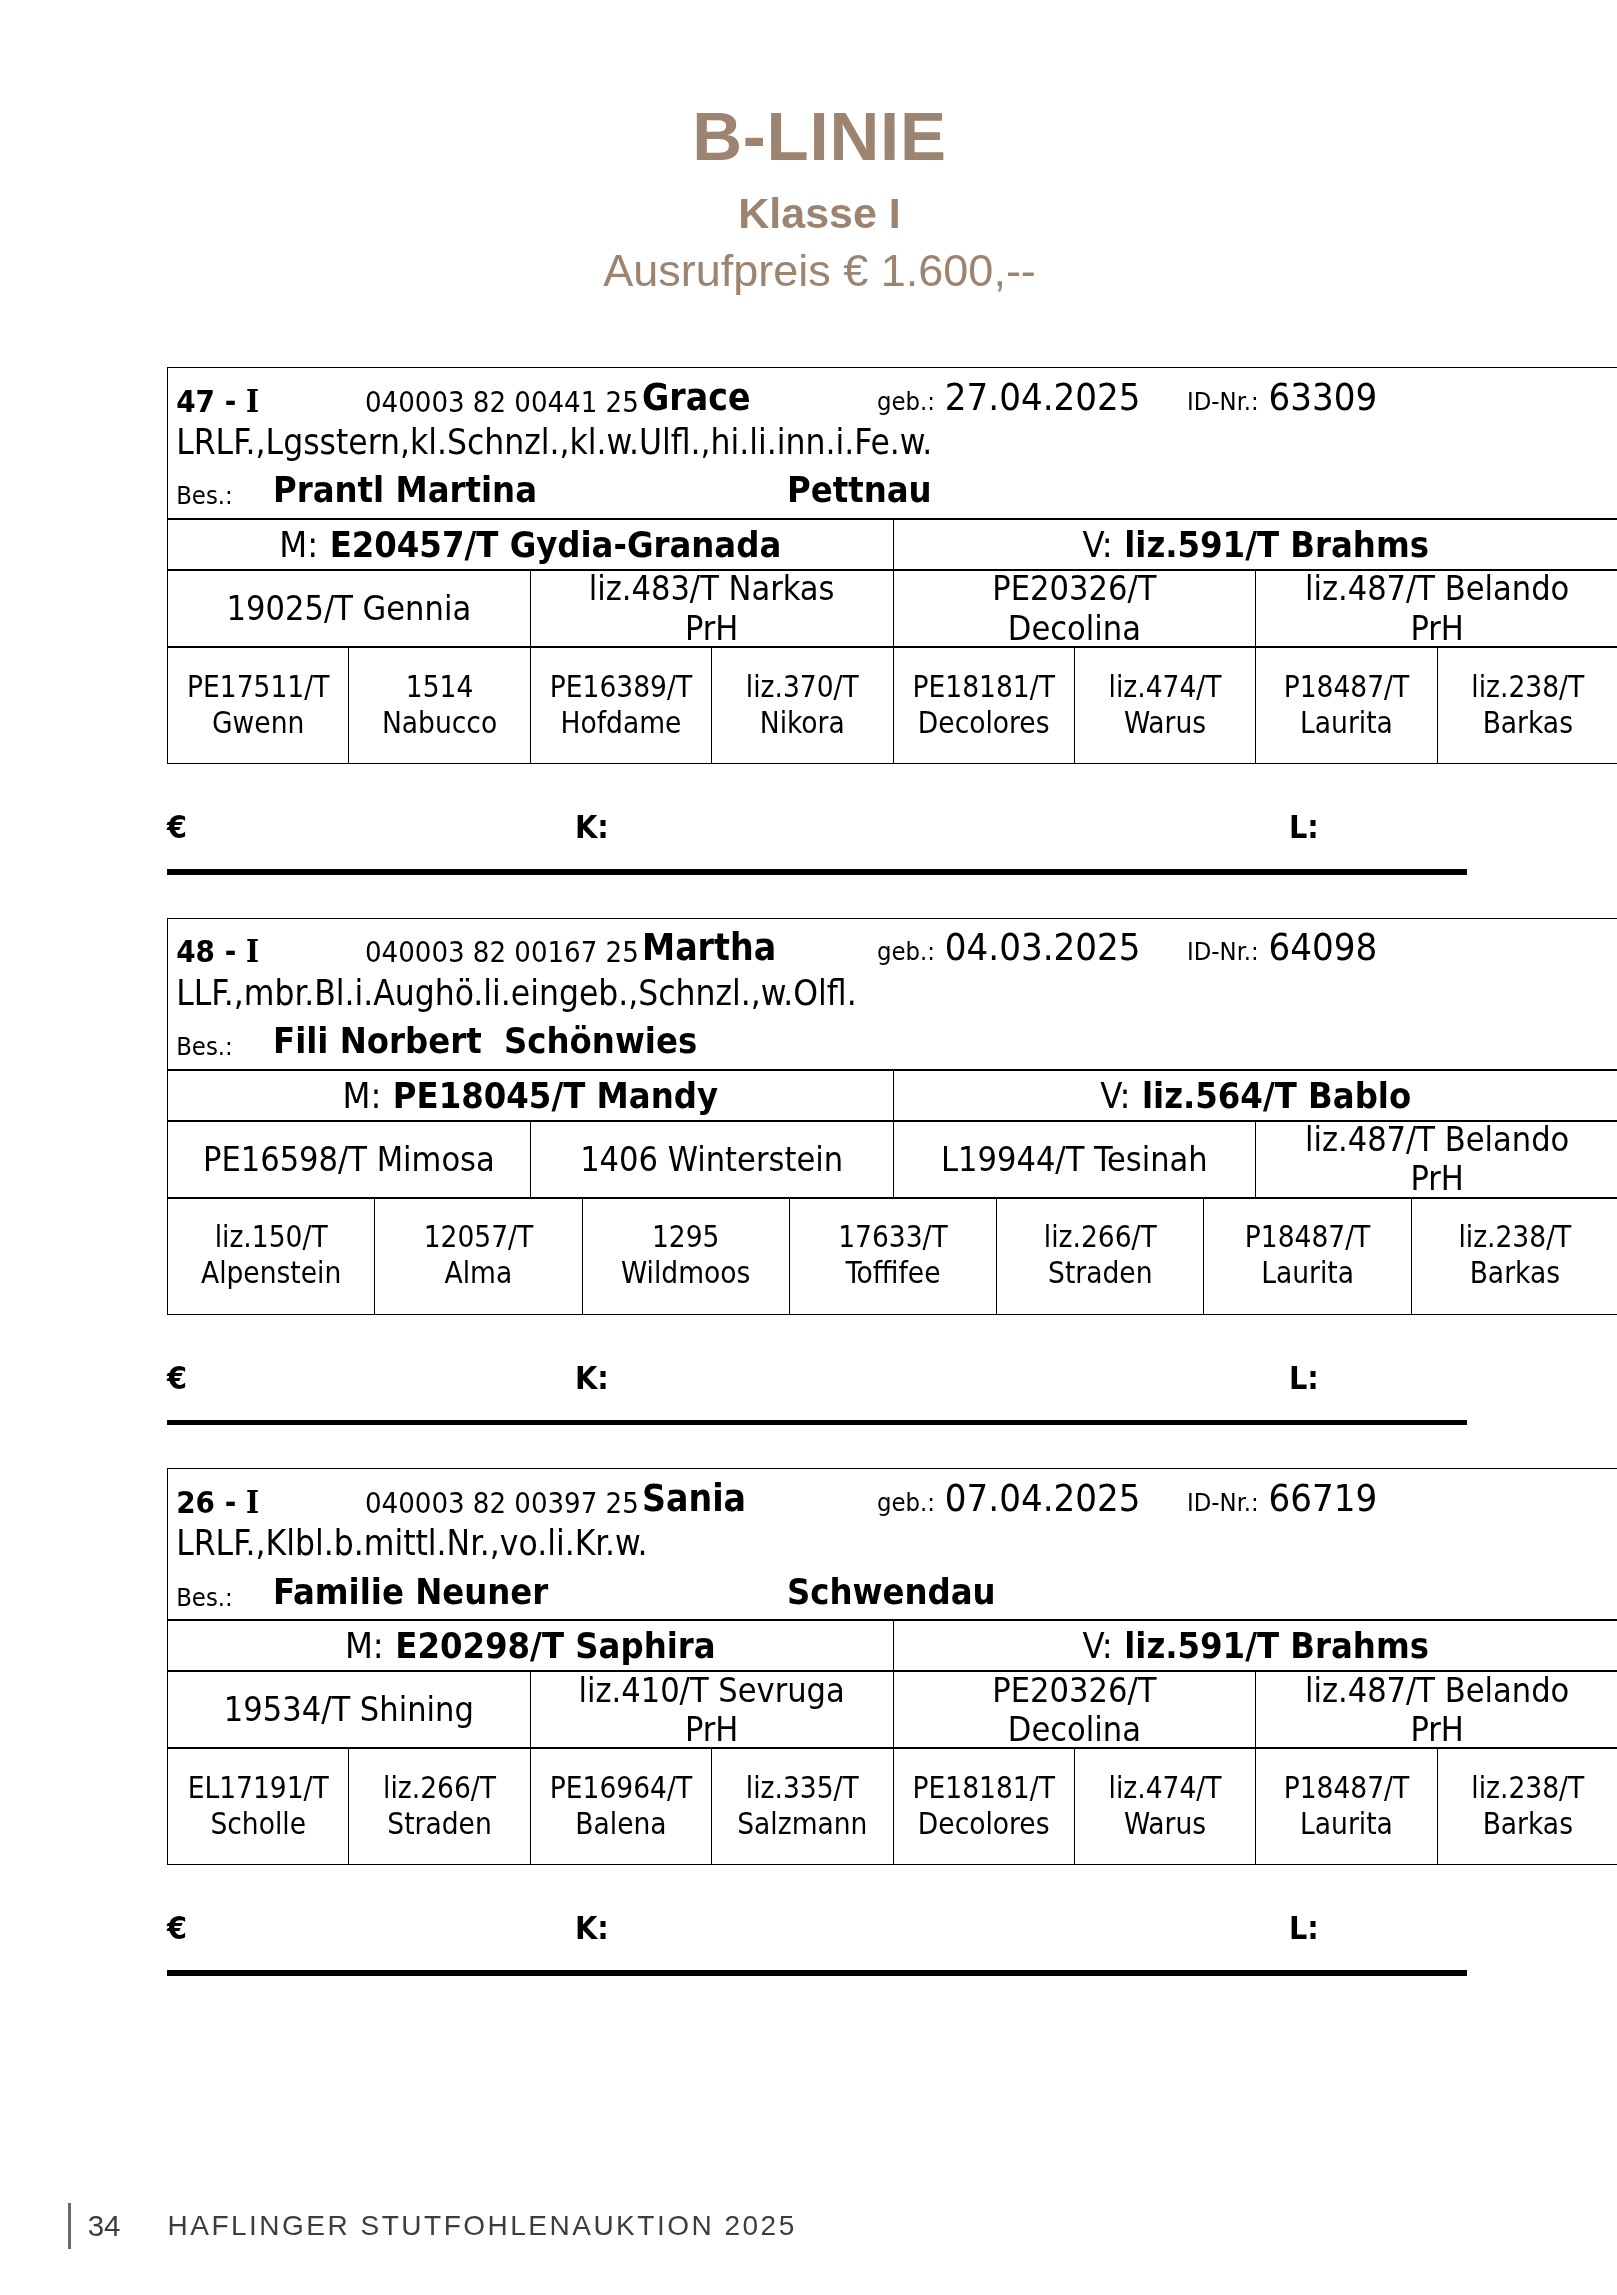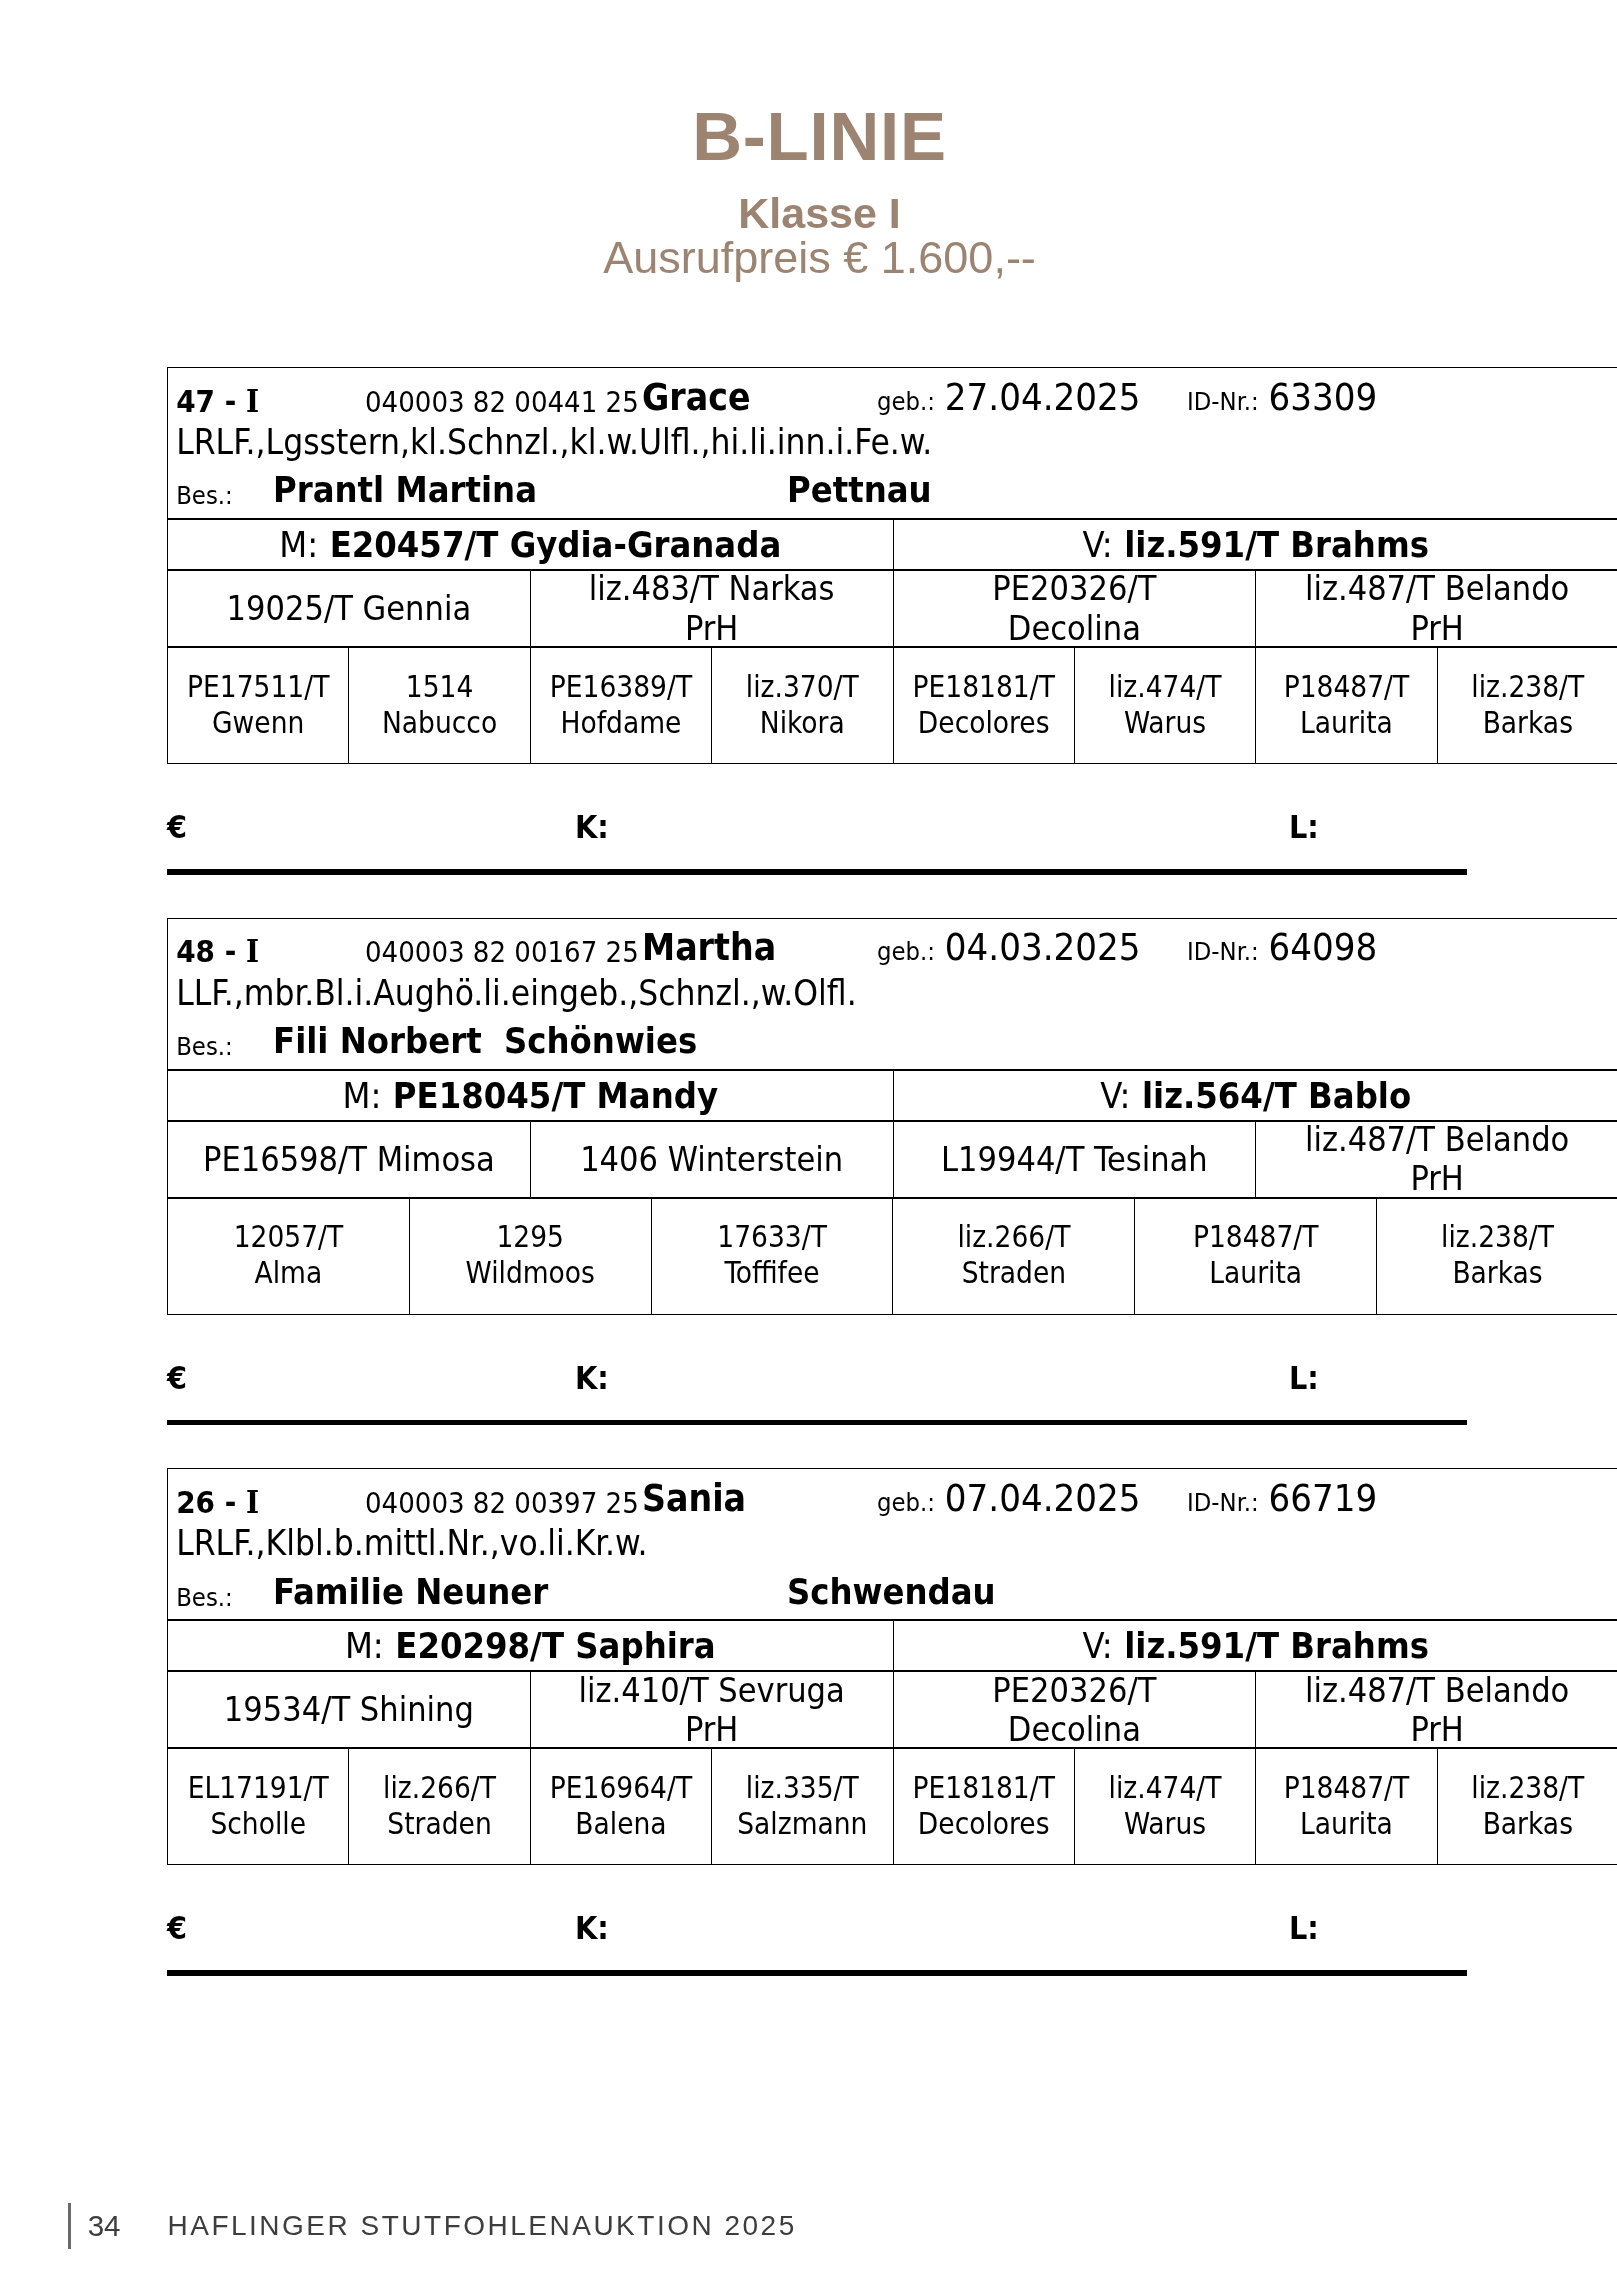--- a/index.html
+++ b/index.html
@@ -13,21 +13,21 @@
     font-stretch:condensed;
     color:var(--ink);
     overflow:hidden;
     padding-left:21px;
   }
   
   .title-block { padding-top:102px; text-align:center; font-stretch:normal;
                  font-family:"Liberation Sans",sans-serif; color:var(--accent); }
   .main-title { font-size:69px; font-weight:bold; line-height:1.0; letter-spacing:0.8px; }
   .sub-title  { font-size:43px; font-weight:bold; line-height:1.0; margin-top:21px; }
-  .price-line { font-size:45px; font-weight:normal; line-height:1.0; }
+  .price-line { font-size:45px; font-weight:normal; line-height:1.0; margin-top:13px; }
   
   .content { position:absolute; left:167px; top:293px; width:1284px; }
   .lot { margin-bottom:43px; }
   .lot:first-child { margin-top:74px; }
   .pedigree { width:1452px; border:1.6px solid #000; }
   .head { position:relative; height:152px; border-bottom:2.5px solid #000; }
   .line1 { position:relative; height:54px; }
   .line1 > span { position:absolute; bottom:3.3px; }
   .lotno  { left:8.2px;  font-size:31px; font-weight:bold; }
   .lotclass { font-family:"DejaVu Serif","Liberation Serif",serif; }
@@ -192,20 +192,22 @@
             </div>
         </div>
         <div class="gp">
           <div class="cell">PE16598/T Mimosa</div>
           <div class="cell">1406 Winterstein</div>
           <div class="cell">L19944/T Tesinah</div>
           <div class="cell">liz.487/T Belando
 PrH</div>
         </div>
         <div class="ggp">
+          <div class="cell">liz.150/T
+Alpenstein</div>
           <div class="cell">12057/T
 Alma</div>
           <div class="cell">1295
 Wildmoos</div>
           <div class="cell">17633/T
 Toffifee</div>
           <div class="cell">liz.266/T
 Straden</div>
           <div class="cell">P18487/T
 Laurita</div>

